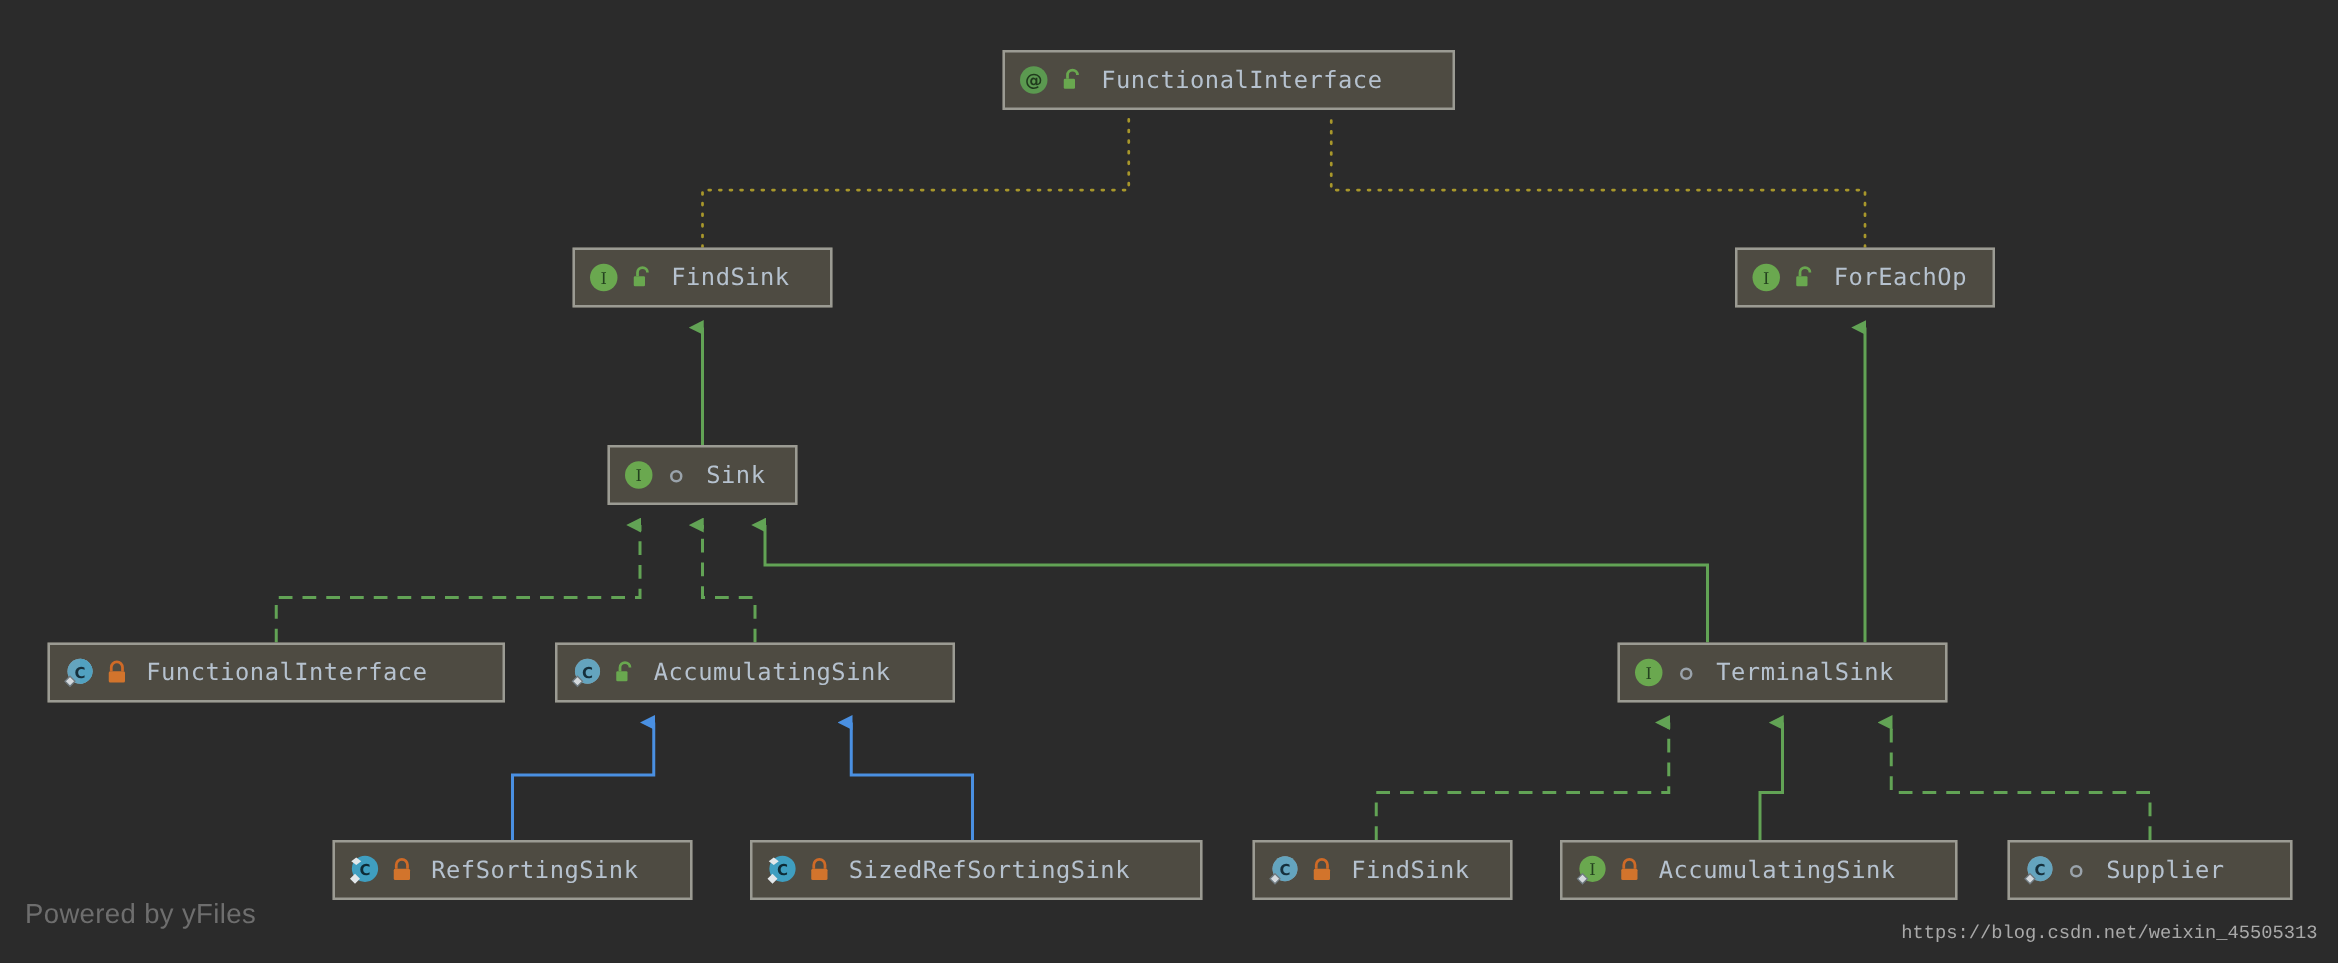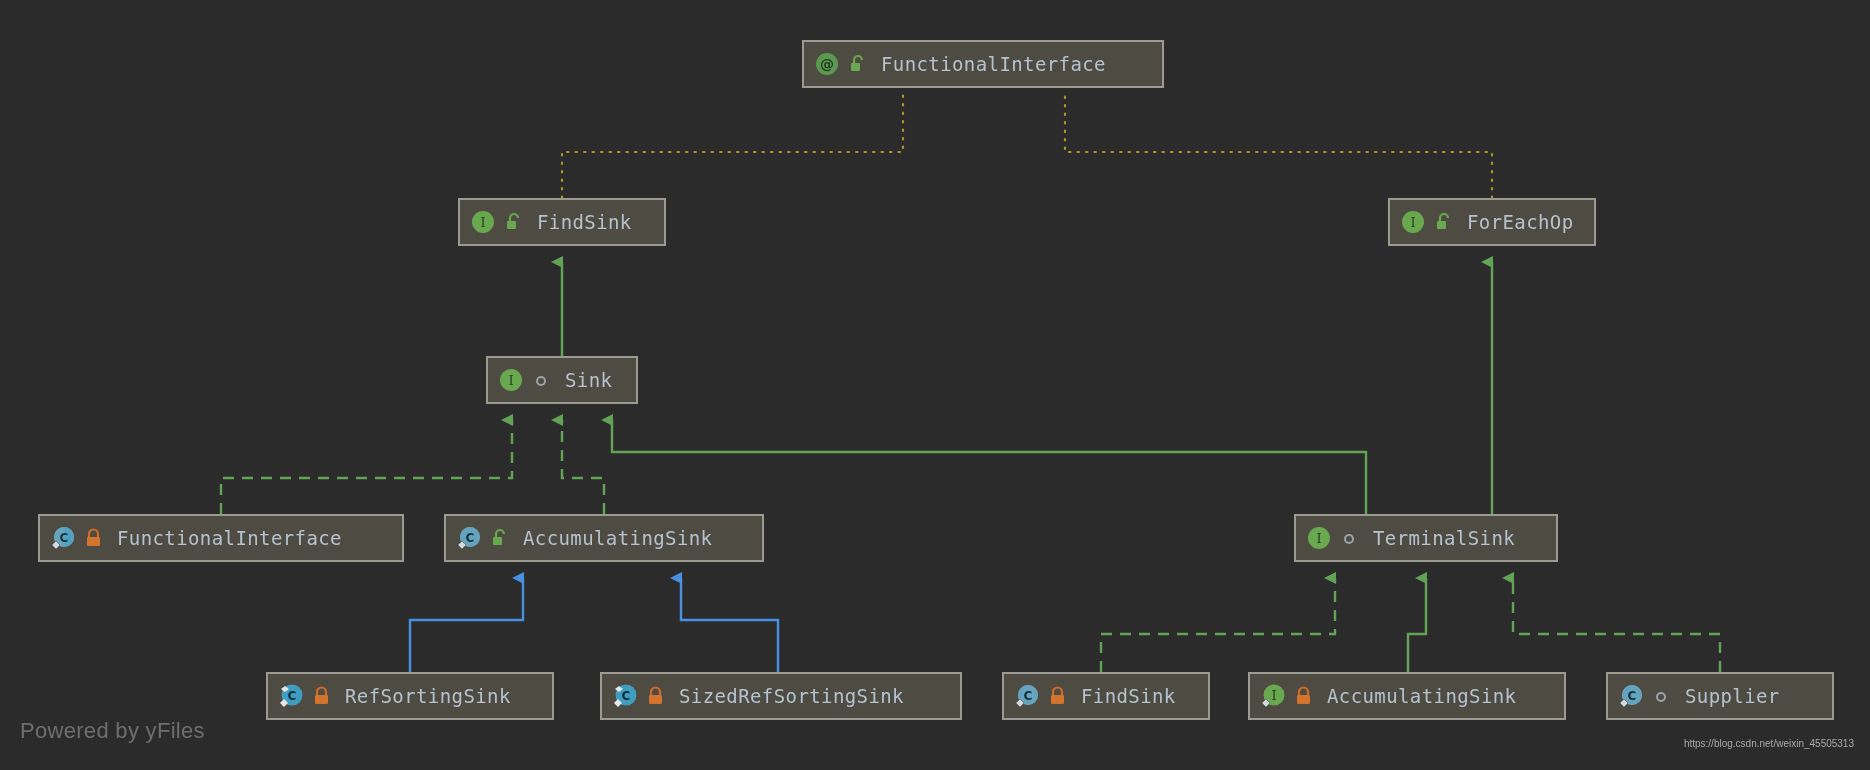--- a/index.html
+++ b/index.html
@@ -65,22 +65,22 @@
     color: #6e6e6e;
     font-family: Liberation Sans, sans-serif;
     font-size: 22px;
     letter-spacing: 0.3px;
   }
   .watermark-url {
     position: absolute;
     right: 16px;
     top: 738px;
     color: #a9a9a9;
-    font-family: Liberation Sans, sans-serif;
-    font-size: 10px;
+    font-family: Liberation Mono, monospace;
+    font-size: 15px;
   }
 </style>
 </head>
 <body>
 
 <div id="canvas">
 
   <svg id="edge-layer" width="1870" height="770">
     <defs>
       <marker id="arrow-green" viewBox="0 0 12 12" refX="6" refY="11" markerWidth="12" markerHeight="12" orient="auto-start-reverse" markerUnits="userSpaceOnUse">

